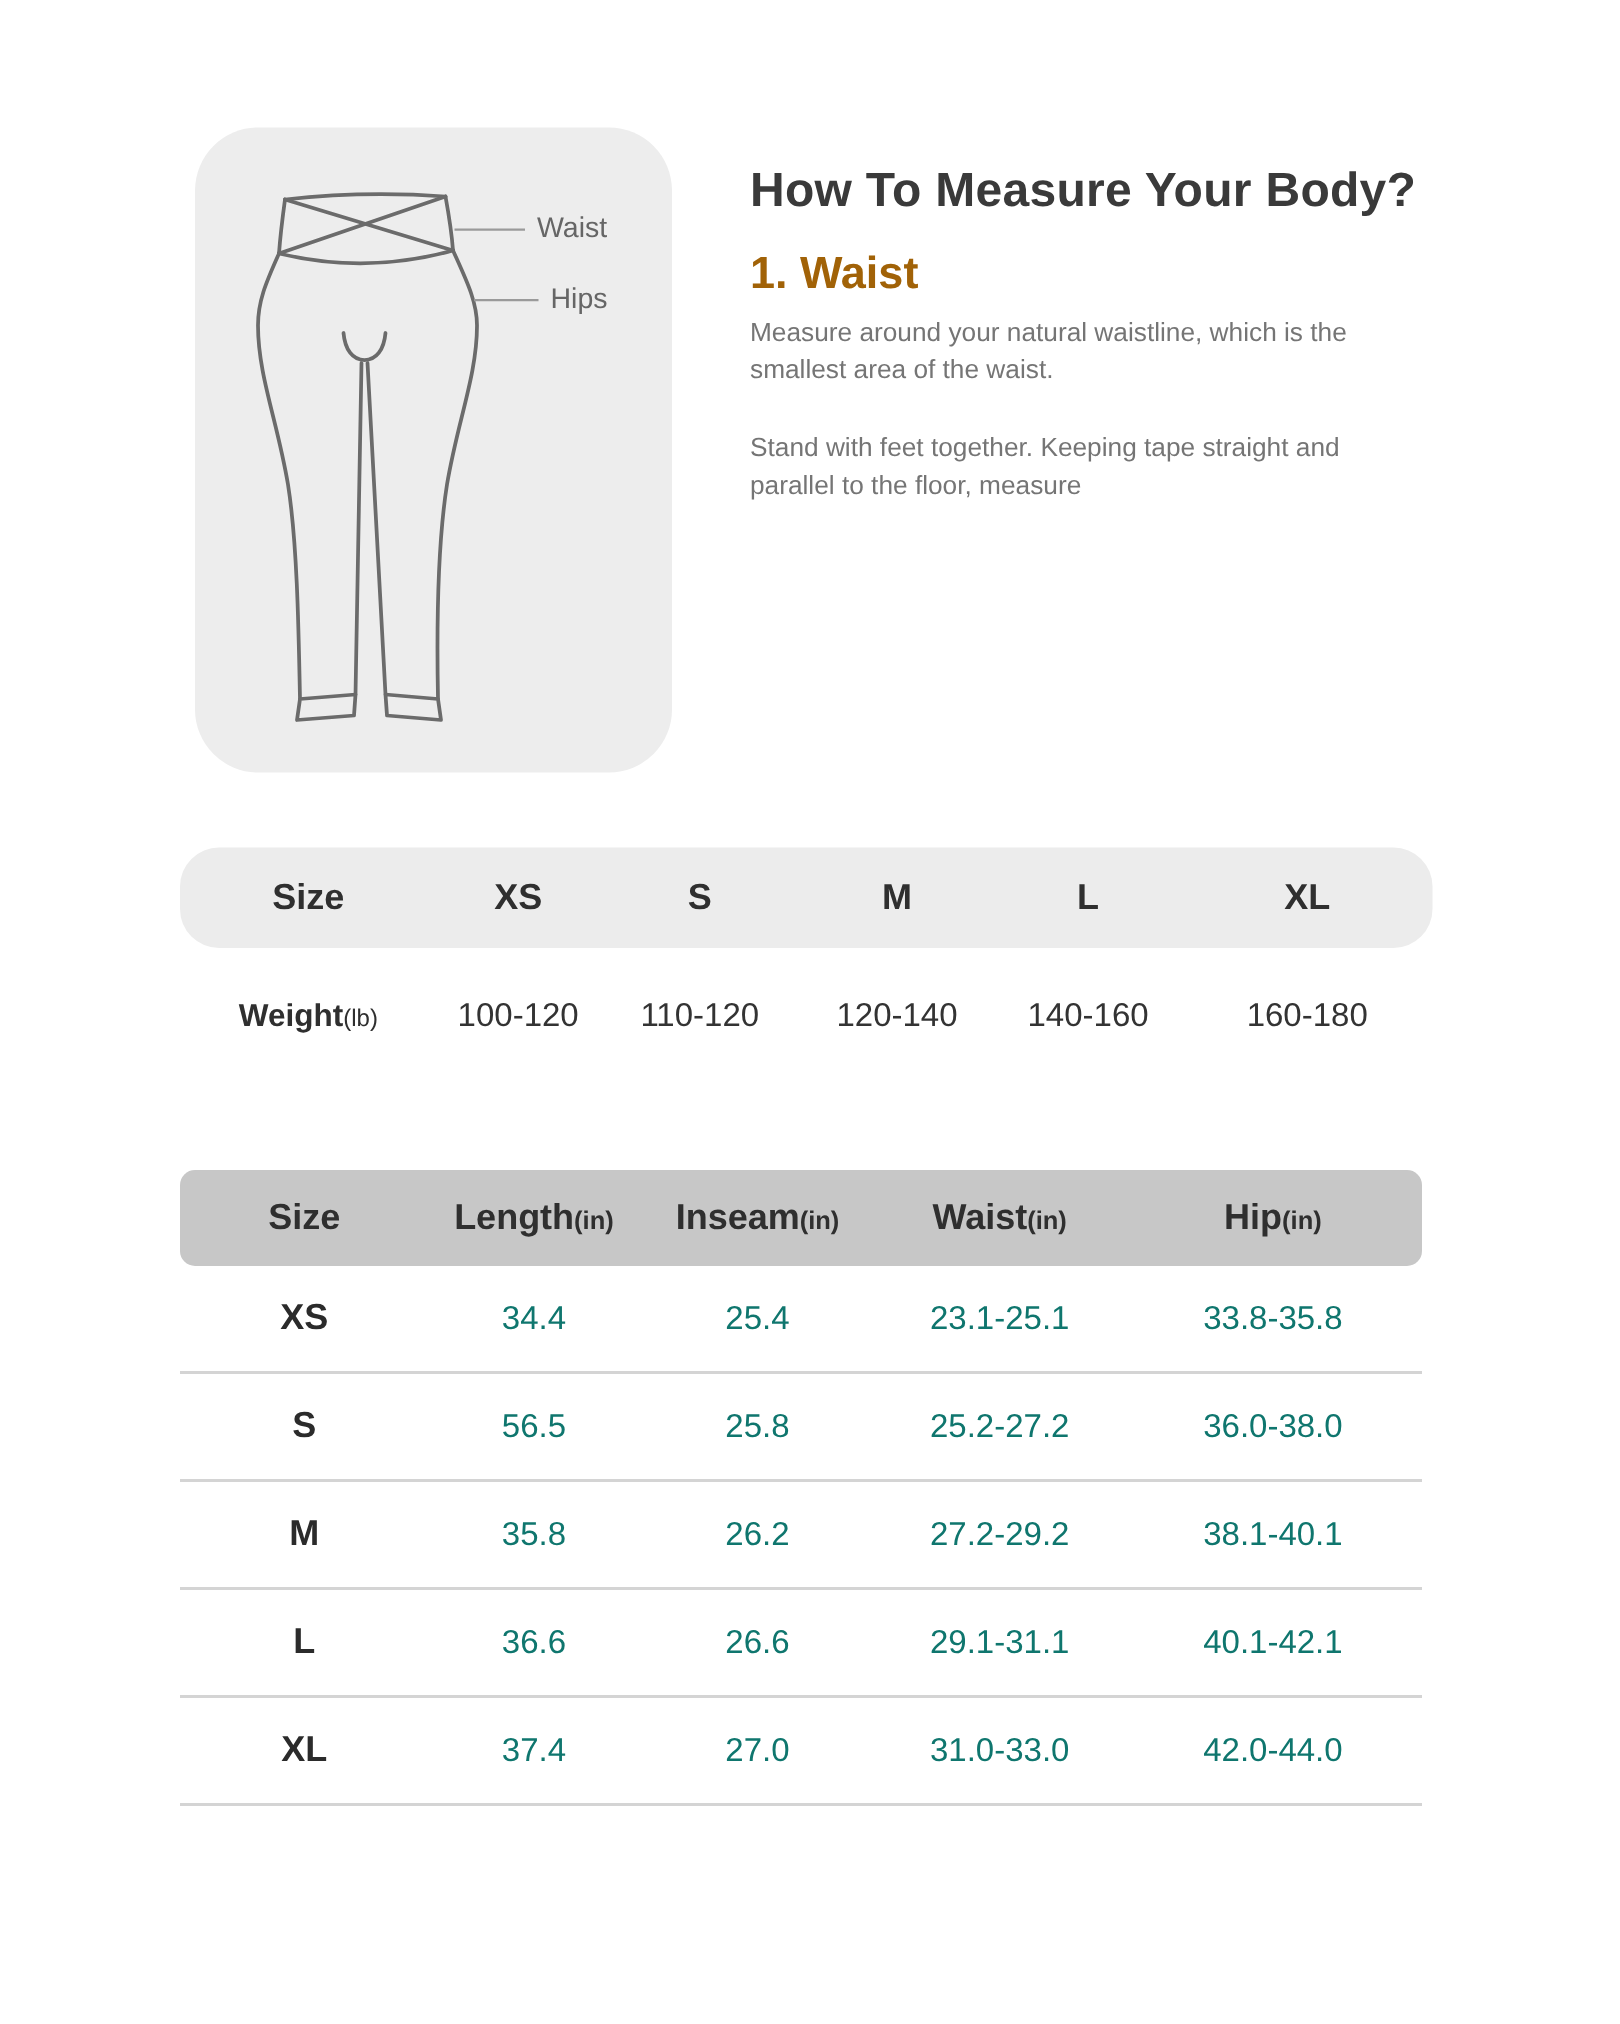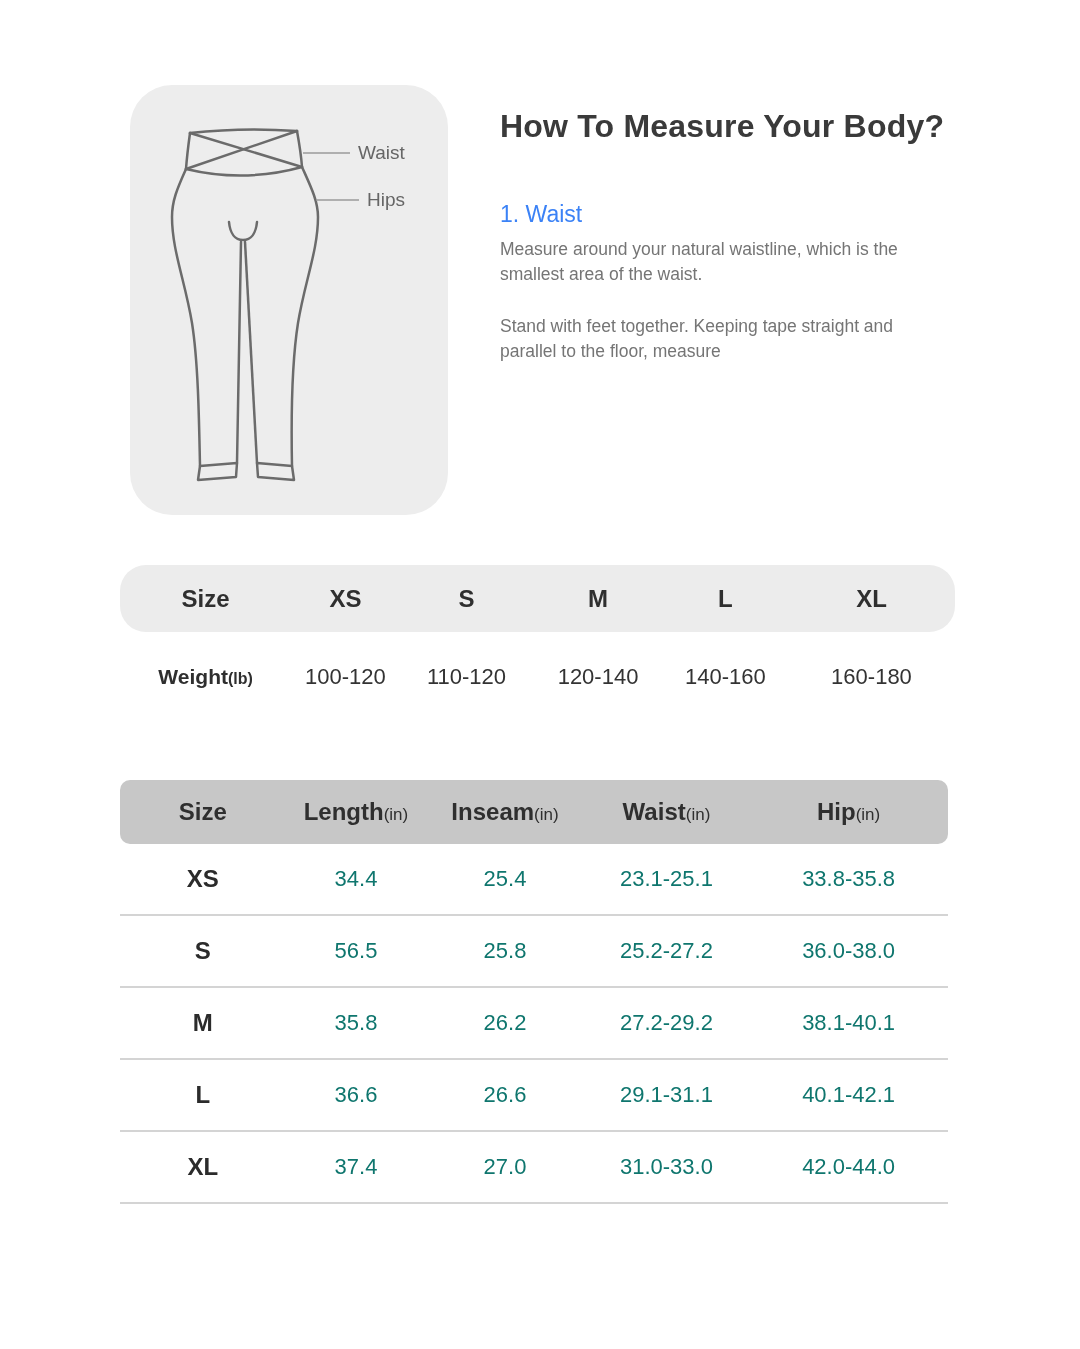--- a/index.html
+++ b/index.html
@@ -34,27 +34,27 @@
   .guide {
     position: absolute;
     left: 500px; top: 108px;
     width: 460px;
   }
   .guide-title {
     font-size: 32px;
     font-weight: bold;
     color: #3a3a3a;
     letter-spacing: 0.2px;
-    margin-bottom: 56px;
+    margin-bottom: 21px;
   }
   .step { margin-bottom: 27px; }
   .step-heading {
-    font-size: 23px;
-    font-weight: normal;
-    color: #3b82f6;
+    font-size: 30px;
+    font-weight: bold;
+    color: #a16207;
     margin-bottom: 9px;
   }
   .step-body {
     font-size: 17.5px;
     line-height: 25px;
     color: #757575;
     width: 450px;
   }
 
   
@@ -78,21 +78,21 @@
   .wc { text-align: center; }
   .wc0 { width: 20.5%; }
   .wc1 { width: 13%; }
   .wc2 { width: 16%; }
   .wc3 { width: 15.5%; }
   .wc4 { width: 15%; }
   .wc5 { width: 20%; }
   .wt-header .wc { font-size: 24px; font-weight: bold; color: #2f2f2f; }
   .wt-row .wc { font-size: 22px; color: #333333; }
   .wt-rowlabel { font-size: 21px; font-weight: bold; color: #2f2f2f; }
-  .wt-rowunit { font-size: 16px; font-weight: bold; color: #2f2f2f; }
+  .wt-rowunit { font-size: 16px; font-weight: normal; color: #2f2f2f; }
 
   
   .size-table {
     position: absolute;
     left: 120px; top: 780px;
     width: 828px;
   }
   .st-header {
     display: flex;
     align-items: center;
@@ -100,21 +100,21 @@
     background: #c7c7c7;
     border-radius: 10px;
   }
   .sc { text-align: center; }
   .sc0 { width: 20%; }
   .sc1 { width: 17%; }
   .sc2 { width: 19%; }
   .sc3 { width: 20%; }
   .sc4 { width: 24%; }
   .st-header .sc { font-size: 24px; font-weight: bold; color: #2f2f2f; }
-  .st-unit { font-size: 17px; font-weight: normal; }
+  .st-unit { font-size: 17px; font-weight: bold; }
   .st-row {
     display: flex;
     align-items: center;
     height: 72px;
     border-bottom: 2px solid #d4d4d4;
   }
   .st-row .sc { font-size: 22px; color: #0f766e; }
   .st-row .sc0 { font-size: 24px; font-weight: bold; color: #2b2b2b; }
 </style>
 </head>

